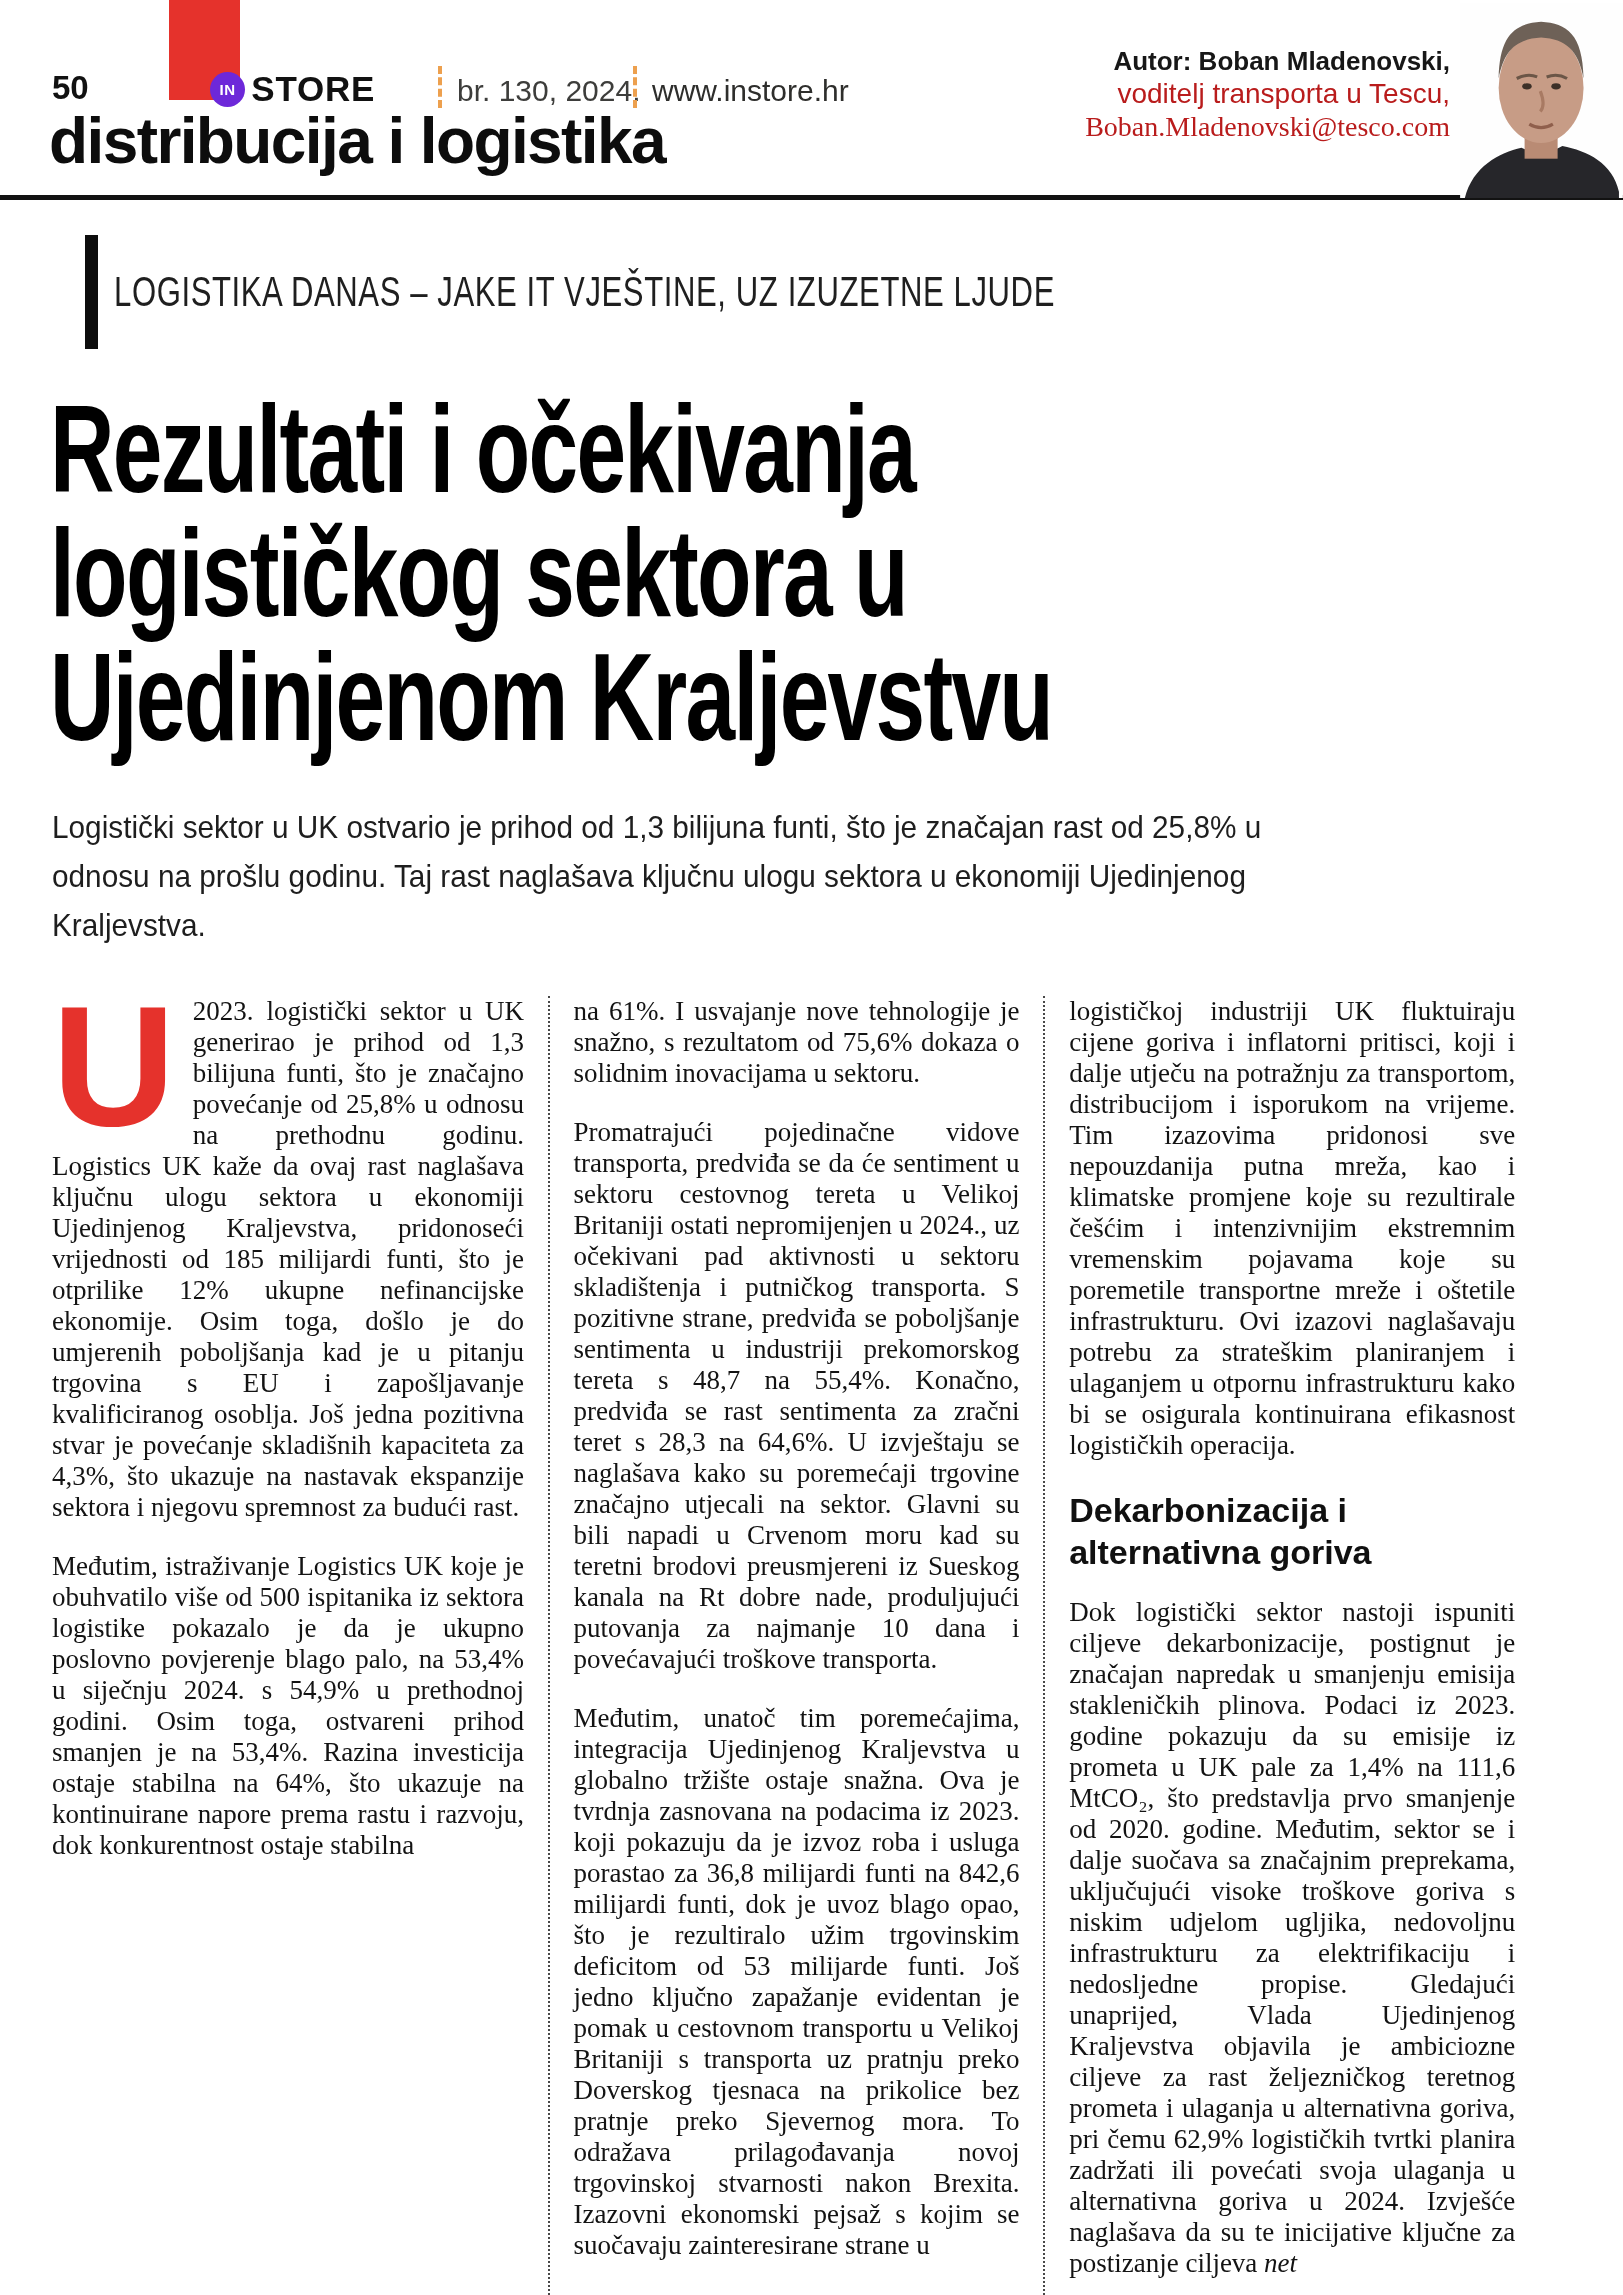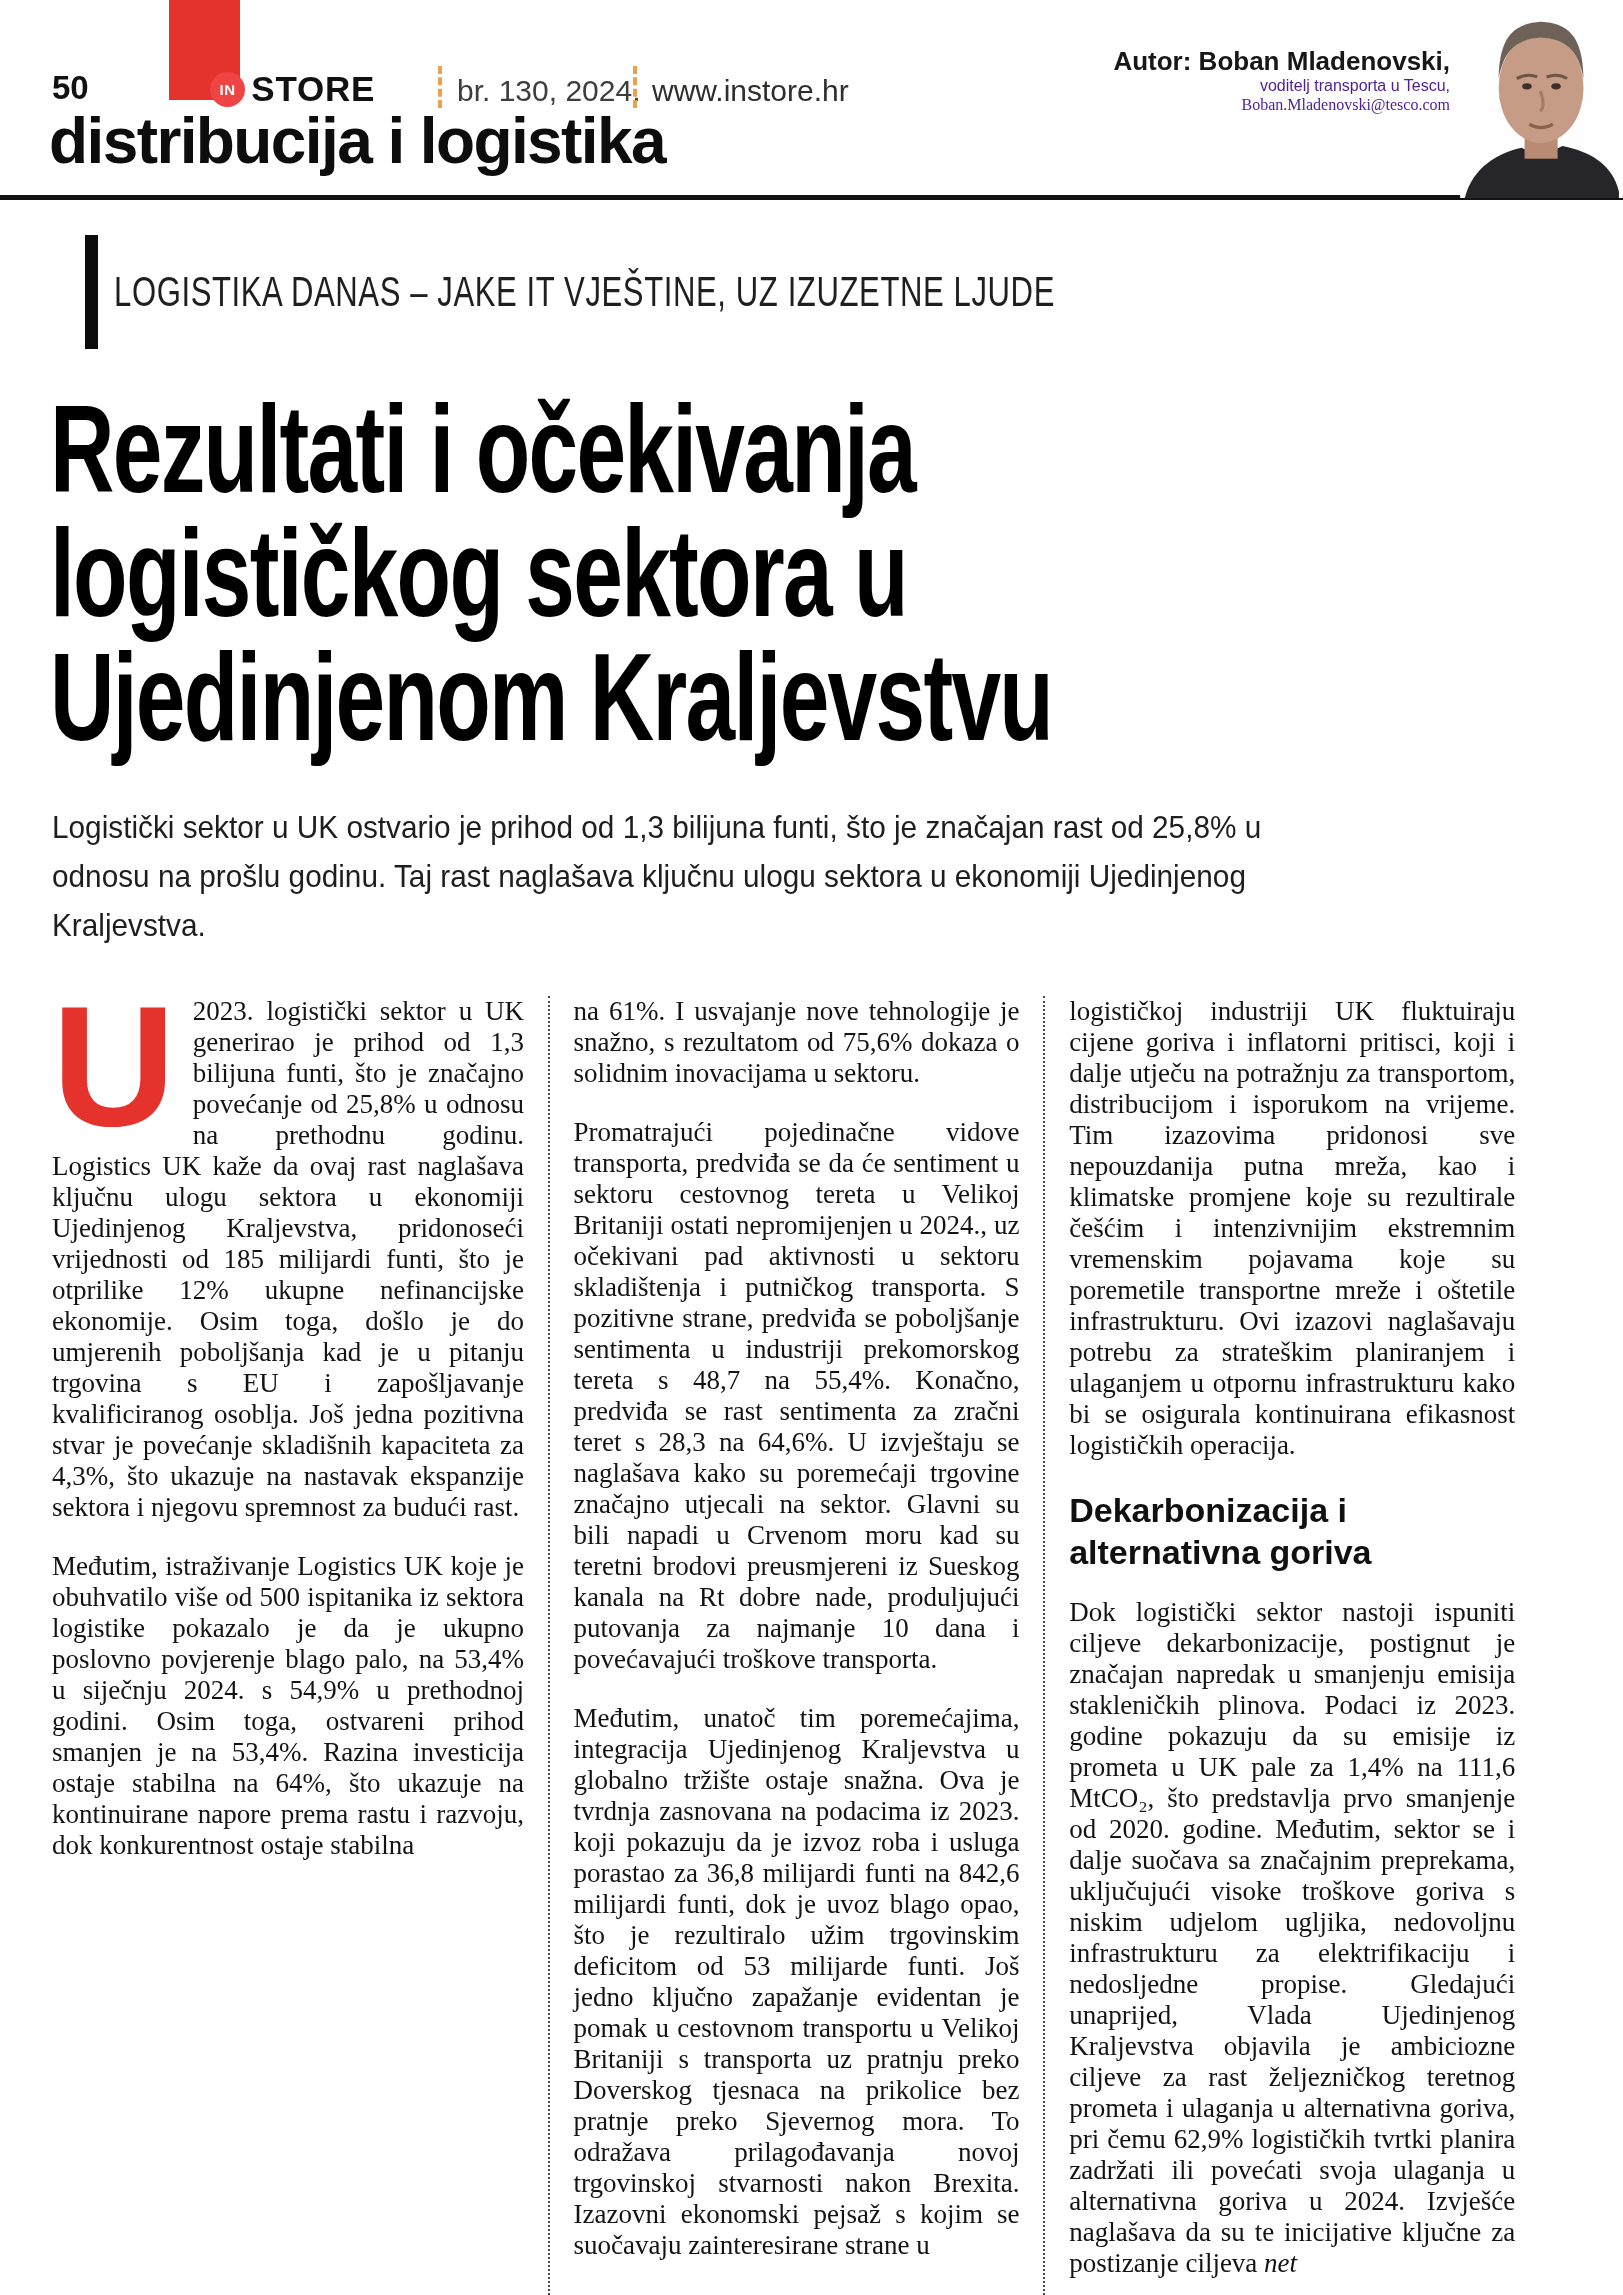--- a/index.html
+++ b/index.html
@@ -12,32 +12,32 @@
   *{margin:0;padding:0;box-sizing:border-box;}
   html,body{background:#ffffff;}
   body{width:1623px;height:2295px;overflow:hidden;font-family:"Liberation Sans",sans-serif;color:var(--ink);}
   .page{position:relative;width:1623px;height:2295px;background:#fff;}
 
   
   .header{position:relative;height:200px;border-bottom:5.5px solid #121212;}
   .page-num{position:absolute;left:52px;top:69px;font-size:33px;font-weight:700;color:#111;}
   .red-square{position:absolute;left:169px;top:0;width:71px;height:100px;background:var(--red);}
   .logo{position:absolute;left:210px;top:69px;display:flex;align-items:center;}
-  .logo-circle{width:35px;height:35px;border-radius:50%;background:#ef4444;color:#fff;
+  .logo-circle{width:35px;height:35px;border-radius:50%;background:#6d28d9;color:#fff;
     font-size:15px;font-weight:700;display:flex;align-items:center;justify-content:center;letter-spacing:0.4px;}
   .logo-store{font-size:35px;font-weight:800;color:#111;letter-spacing:0.8px;margin-left:6.3px;}
   .hsep{position:absolute;top:66px;height:42px;width:0;border-left:4.7px dashed var(--orange);}
   .hsep.s1{left:438px;}
   .hsep.s2{left:633px;}
   .issue{position:absolute;left:457px;top:74px;font-size:30px;color:#3d3d3b;}
   .site{position:absolute;left:652px;top:74px;font-size:30px;color:#2e2e2c;text-decoration:none;}
   .section-title{position:absolute;left:49px;top:104px;font-size:64px;font-weight:900;letter-spacing:-1.6px;color:#0d0d0d;}
   .author{position:absolute;right:173px;top:46px;text-align:right;color:#171717;line-height:1.18;}
   .author .a1{font-size:26px;font-weight:700;}
-  .author .a2,.author .a3{font-size:16px;color:#4c1d95;}
+  .author .a2,.author .a3{font-size:28px;color:#b91c1c;}
   .author .a3{text-decoration:none;display:block;font-family:Liberation Serif, serif;}
   .photo{position:absolute;right:0;top:3.1px;width:163px;height:195px;}
 
   
   .kicker-row{margin:35px 0 0 53px;display:flex;align-items:center;height:114px;padding-left:32px;}
   .kicker-bar{width:13.4px;height:114px;background:#0d0d0d;flex:0 0 auto;}
   .kicker-text{margin-left:15.7px;font-size:42px;color:#1f1f1f;white-space:nowrap;
     transform:scaleX(.74);transform-origin:left center;letter-spacing:0.8px;}
 
   

